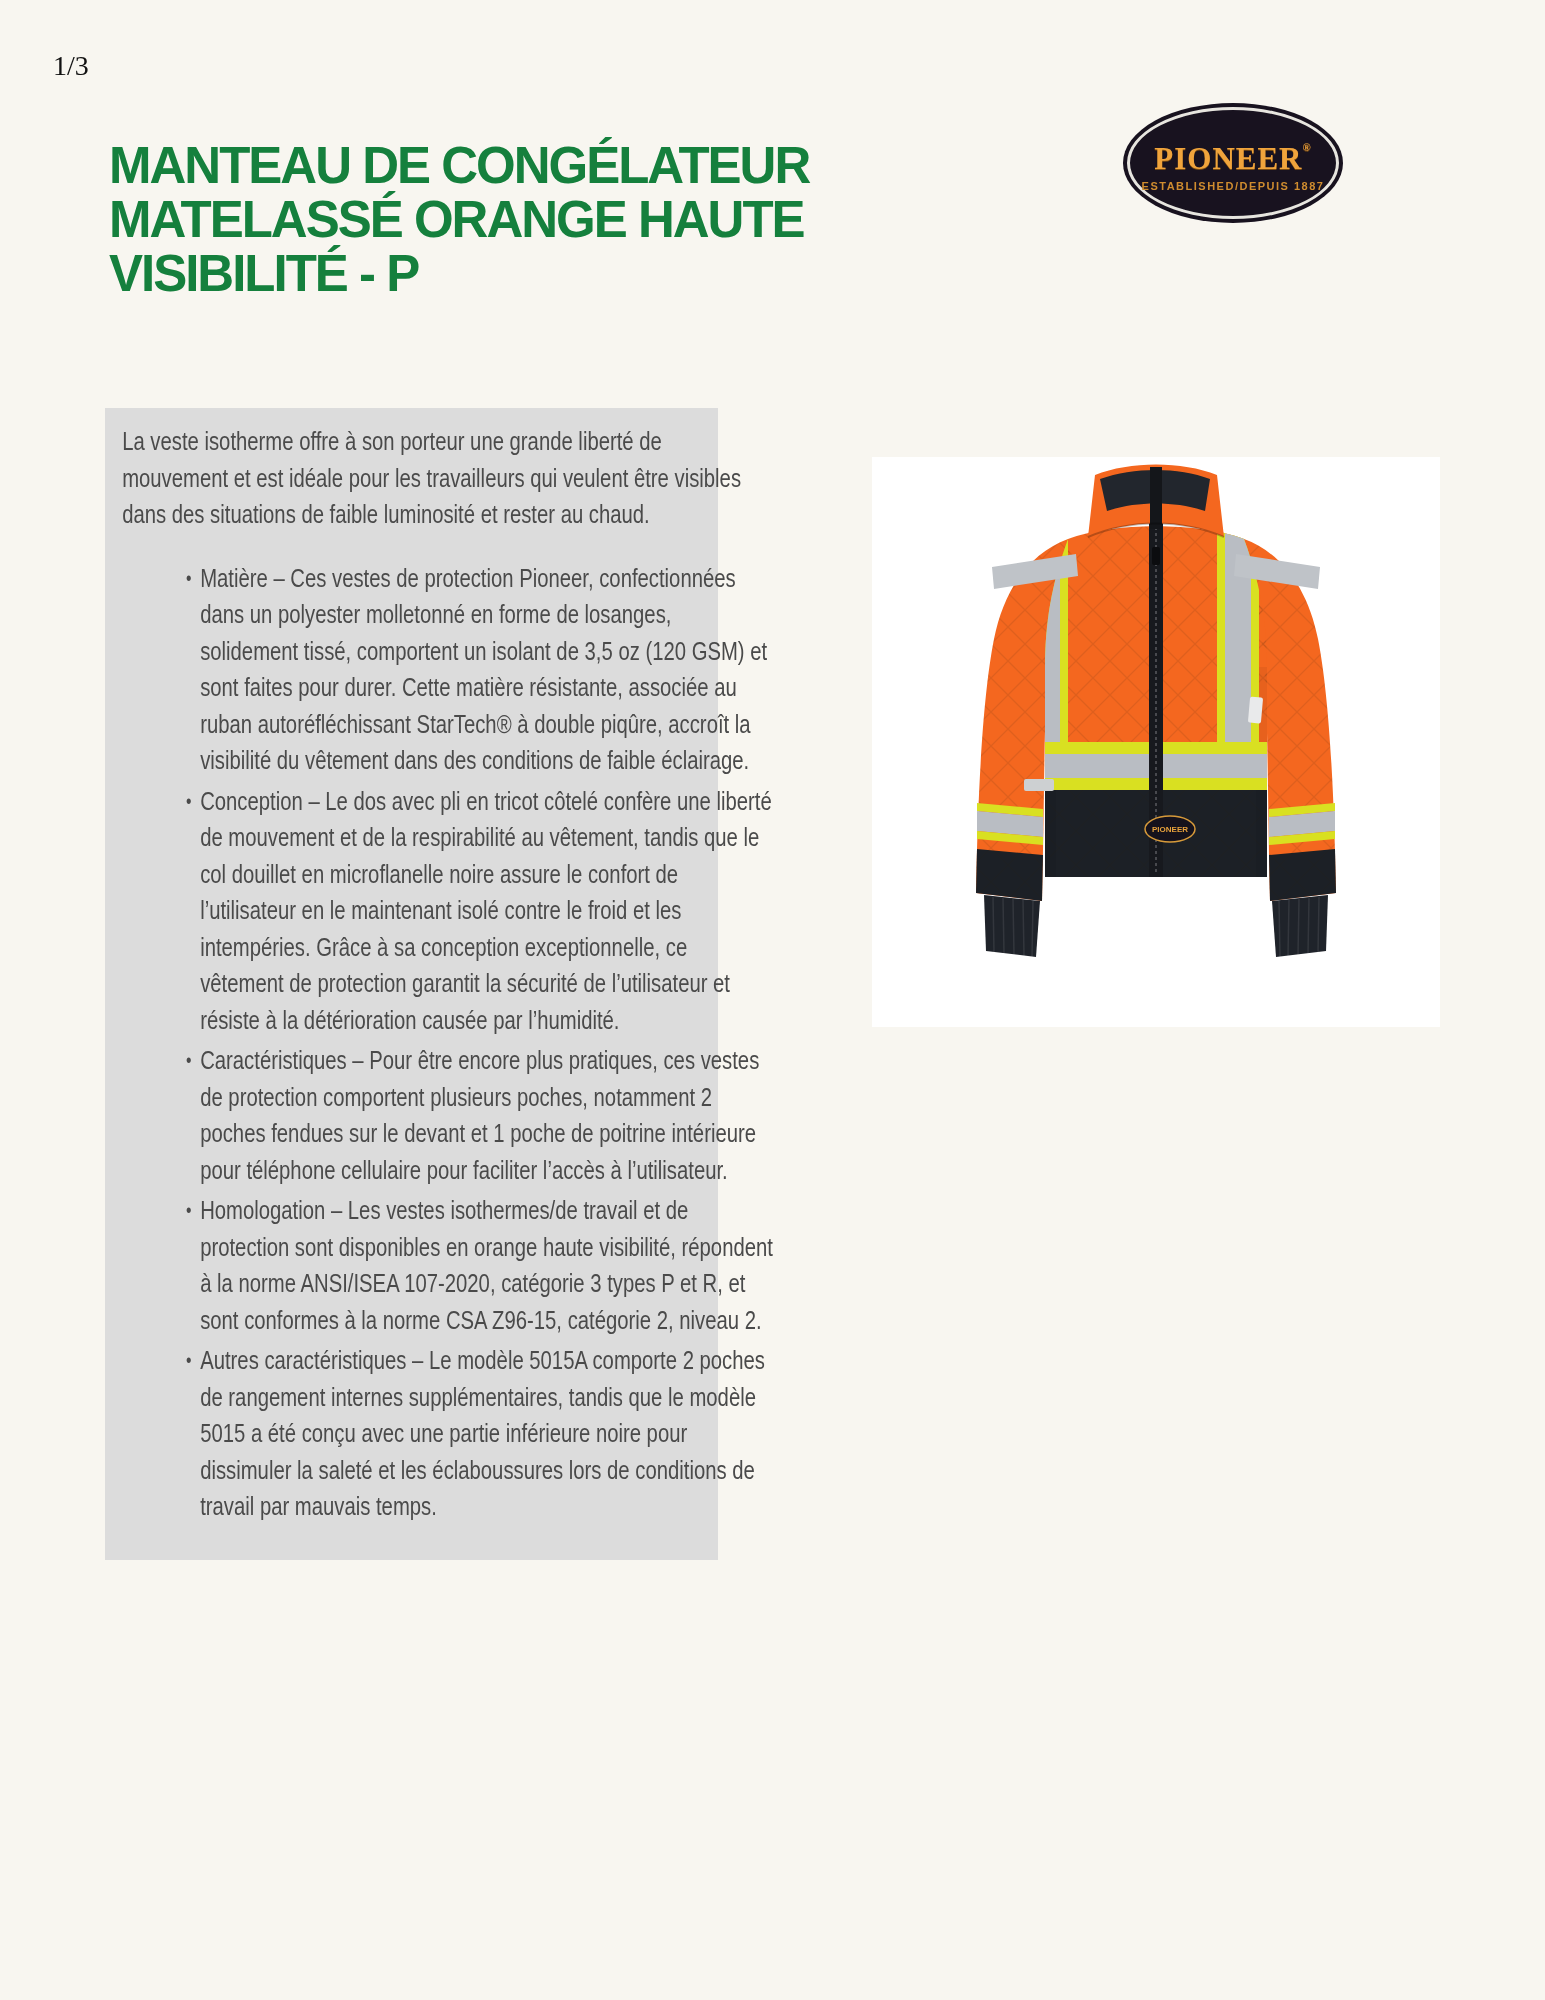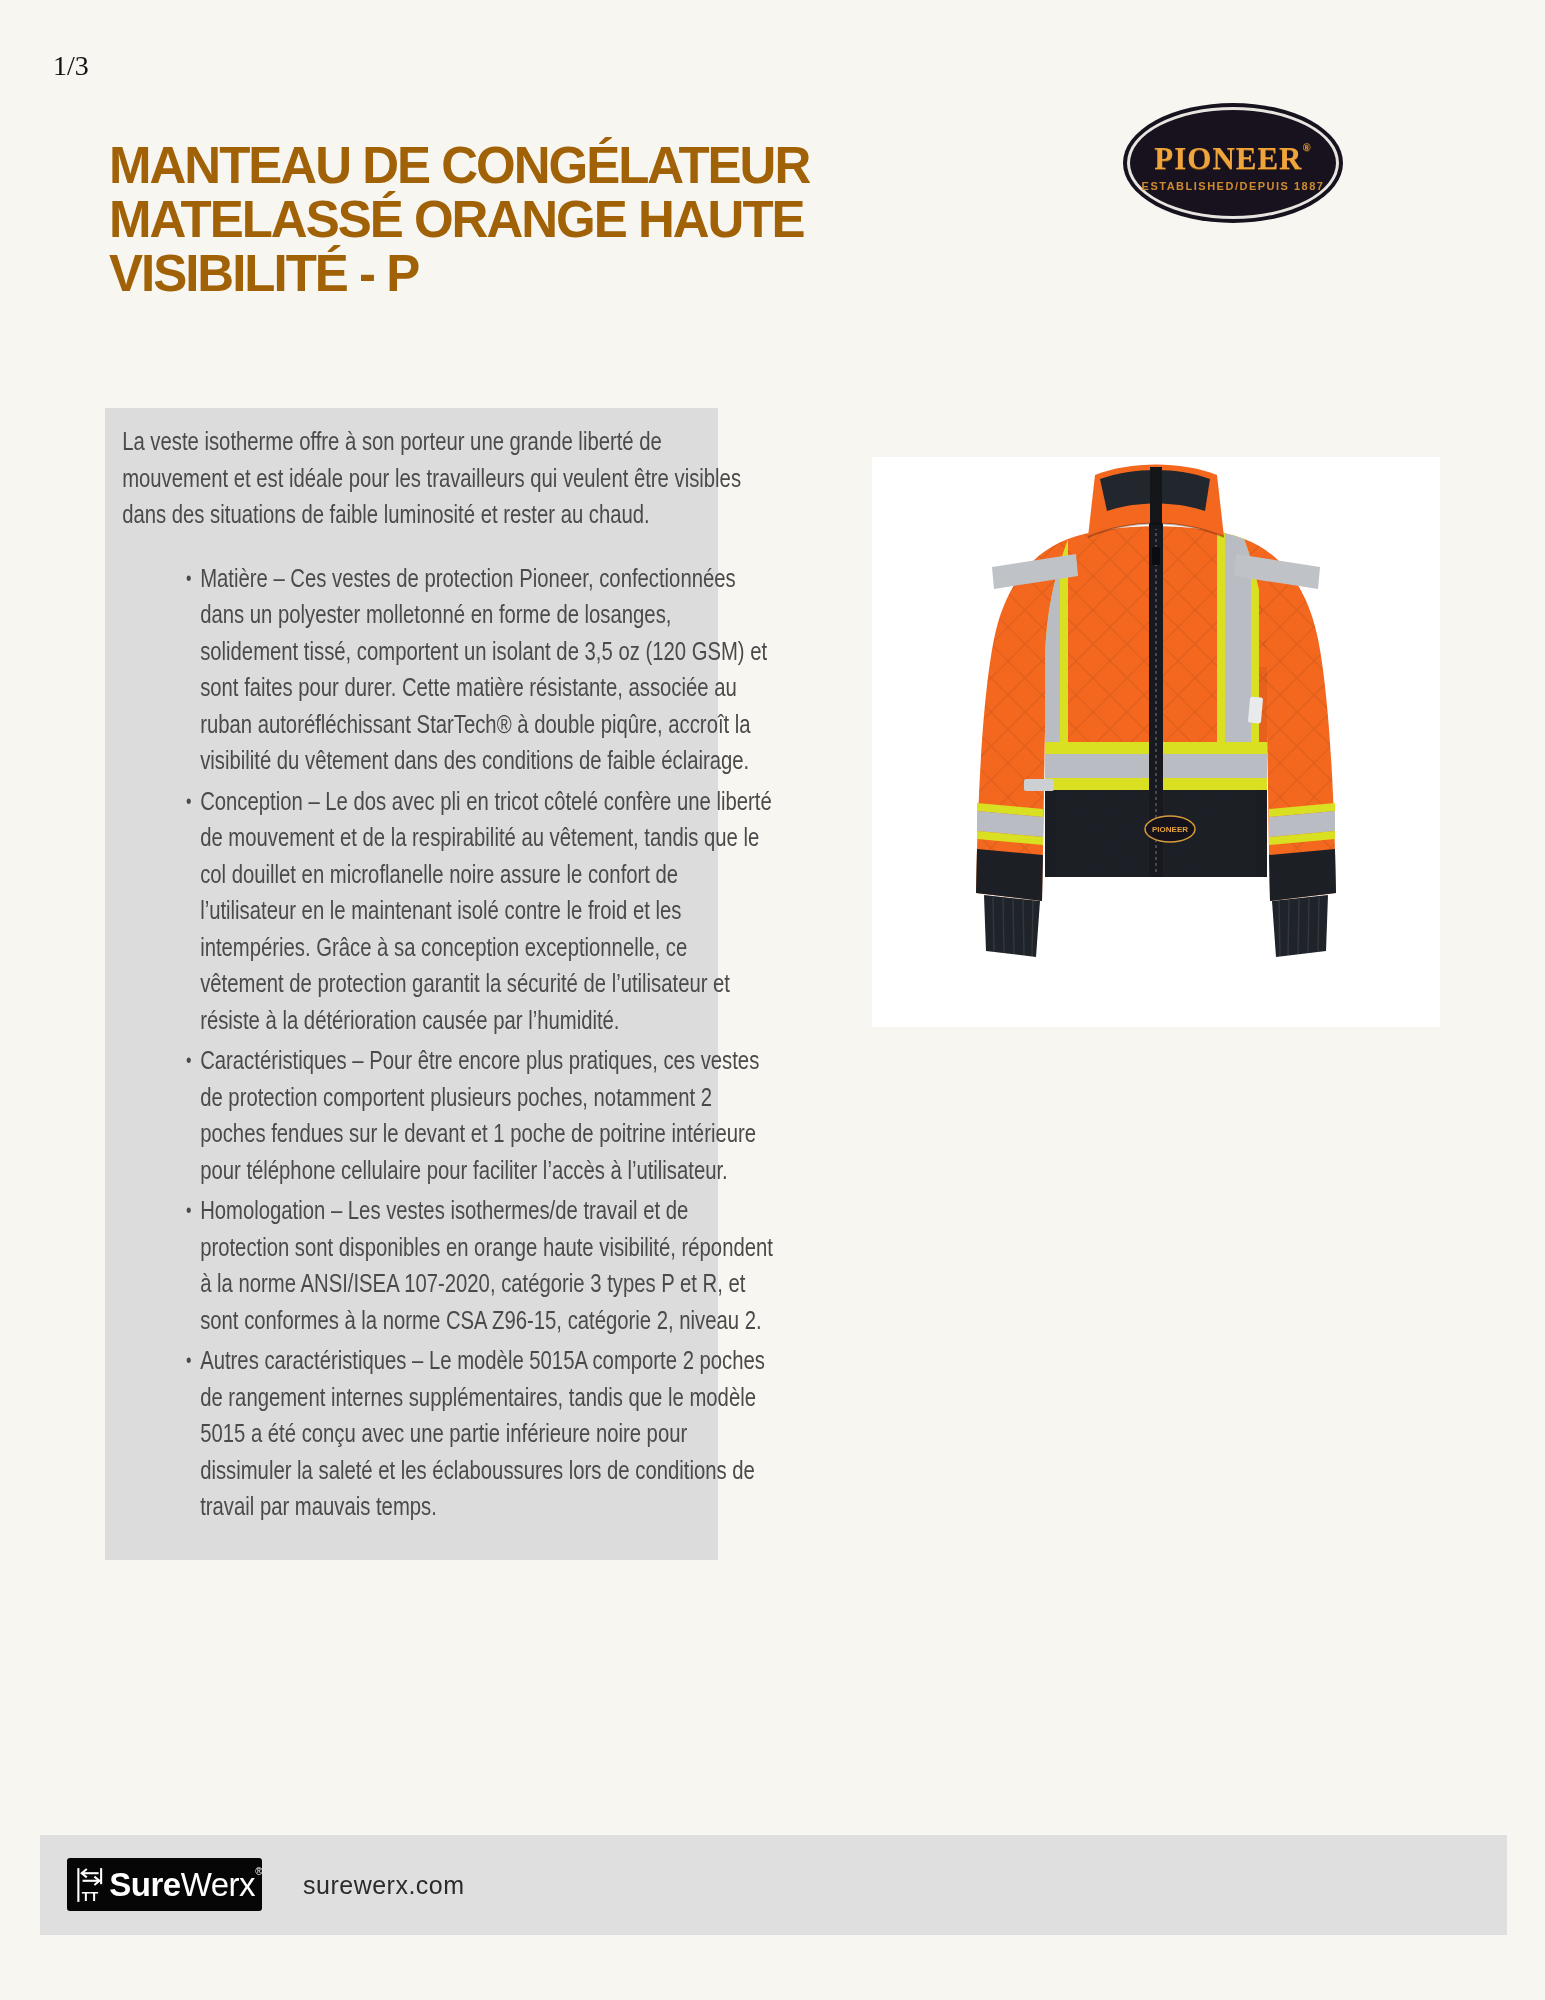--- a/index.html
+++ b/index.html
@@ -10,21 +10,21 @@
     font-family:"Liberation Sans","DejaVu Sans",sans-serif;
   }
   .page-num {
     position:absolute; left:53px; top:50px;
     font-family:"Liberation Serif","DejaVu Serif",serif;
     font-size:28px; color:#111111;
   }
   .title {
     position:absolute; left:109px; top:139px;
     font-size:51px; line-height:54px; font-weight:700;
-    letter-spacing:-2px; color:#a16207; white-space:pre-line;
+    letter-spacing:-2px; color:#15803d; white-space:pre-line;
   }
   .product-code {
     position:absolute; left:109px; top:312px;
     font-size:26px; line-height:30px; font-weight:700;
     letter-spacing:-0.5px; color:#7f7f7f;
   }
   
   .pioneer {
     position:absolute; left:1123px; top:103px; width:220px; height:120px;
     background:#18121f; border-radius:50%;
@@ -219,29 +219,14 @@
         <line x1="407" y1="444" x2="408" y2="500"></line>
       </g>
 
       <rect x="377" y="240" width="13" height="26" rx="2" fill="#e9eaeb" transform="rotate(5 383 253)"></rect>
       <rect x="152" y="322" width="30" height="12" rx="2" fill="#cdd0d2"></rect>
       <ellipse cx="298" cy="372" rx="25" ry="13" fill="#15121c" stroke="#d79a3a" stroke-width="1.5"></ellipse>
       <text x="298" y="375" font-size="8" fill="#e8a23c" text-anchor="middle" font-weight="bold">PIONEER</text>
     </svg>
   </div>
 
-  <div class="footer">
-    <div class="sw-logo">
-      <svg class="sw-icon" width="34" height="44" viewBox="0 0 36 46" xmlns="http://www.w3.org/2000/svg">
-        <line x1="4" y1="3" x2="4" y2="43" stroke="#ffffff" stroke-width="2.5"></line>
-        <line x1="31" y1="3" x2="31" y2="22" stroke="#ffffff" stroke-width="2.5"></line>
-        <line x1="9" y1="9" x2="28" y2="9" stroke="#ffffff" stroke-width="2.5"></line>
-        <polyline points="14,4 8,9 14,14" fill="none" stroke="#ffffff" stroke-width="2.5"></polyline>
-        <line x1="9" y1="18" x2="28" y2="18" stroke="#ffffff" stroke-width="2.5"></line>
-        <polyline points="23,13 29,18 23,23" fill="none" stroke="#ffffff" stroke-width="2.5"></polyline>
-        <text x="8" y="42" font-size="16" font-weight="700" fill="#ffffff" font-family="Liberation Sans, sans-serif">TT</text>
-      </svg>
-      <div class="sw-word"><span class="sw-sure">Sure</span><span class="sw-werx">Werx</span><span class="sw-reg">®</span></div>
-    </div>
-    <div class="website">surewerx.com</div>
-  </div>
 
 </div>
 
 </body></html>

